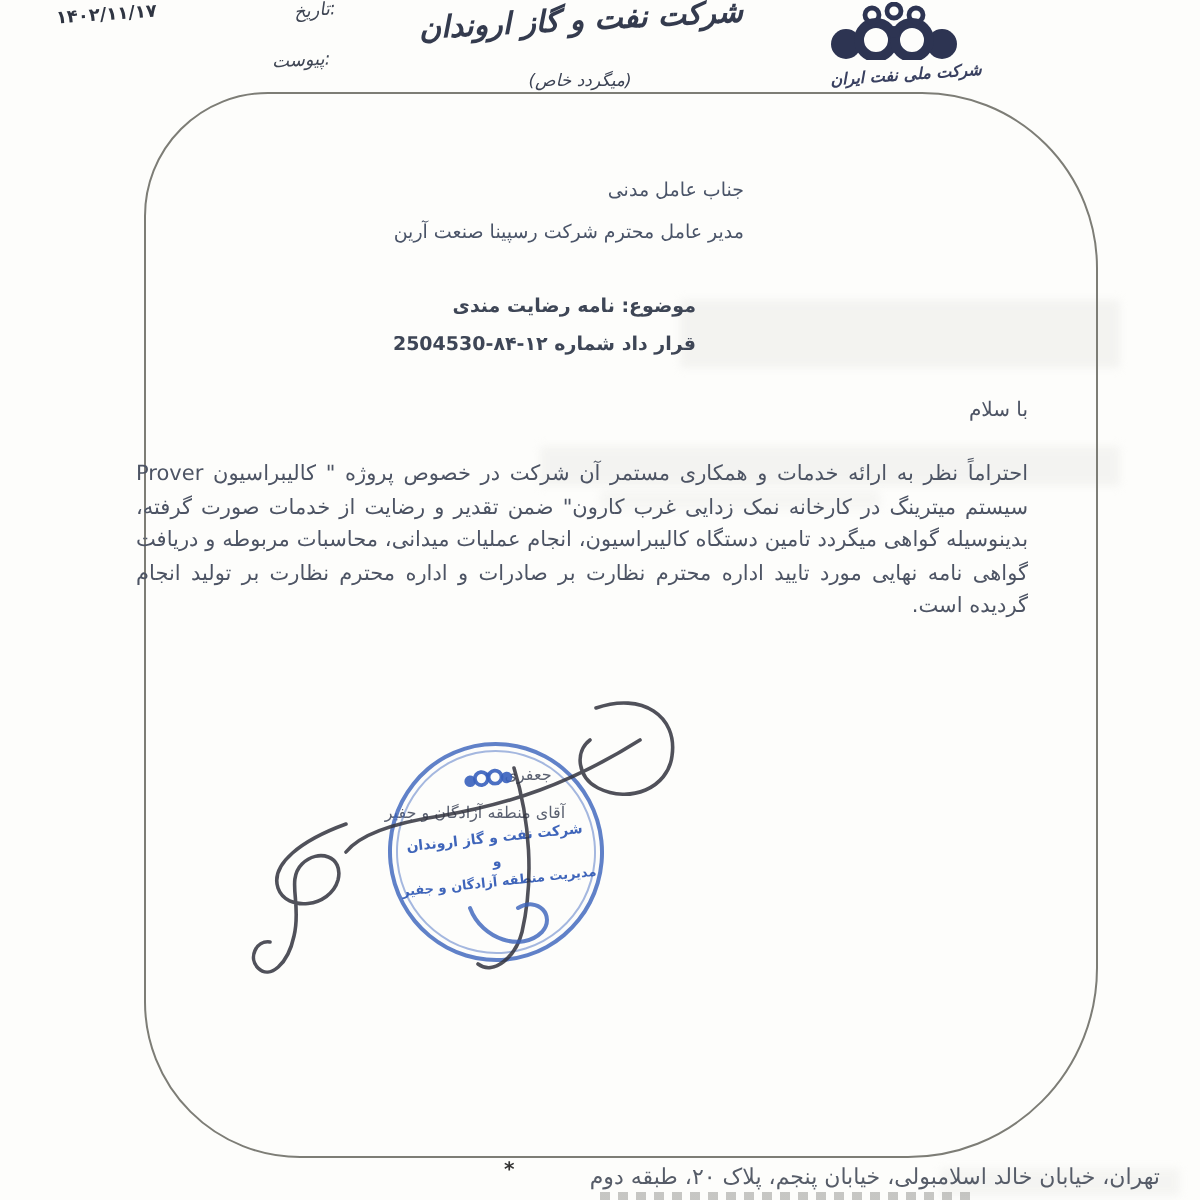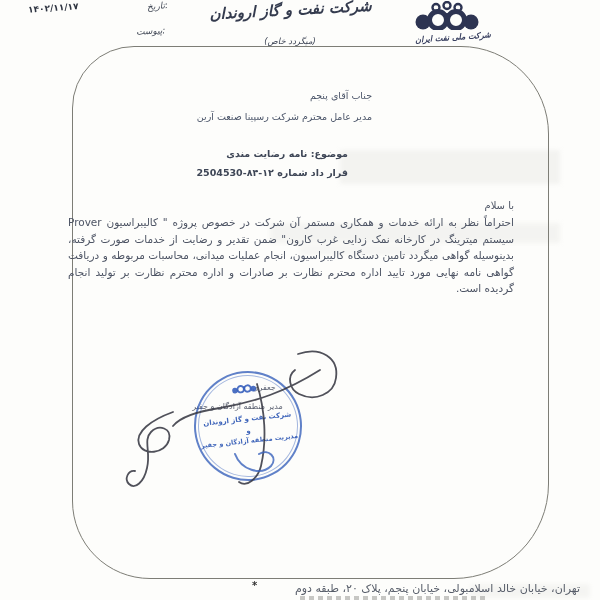--- a/index.html
+++ b/index.html
@@ -34,21 +34,21 @@
   
   .recipient{left:150px;top:85px;width:222px;direction:rtl;text-align:right;
     font-size:9.5px;color:#4a5468;line-height:21px;z-index:2;}
   
   .subject{left:180px;top:144px;width:168px;direction:rtl;text-align:right;
     font-size:9.5px;font-weight:bold;color:#3e4656;line-height:19px;z-index:2;}
   .subject div{}
   
   .body-block{left:68px;top:200px;width:446px;direction:rtl;z-index:2;
     font-size:10.5px;color:#4d5464;}
-  .salutation{text-align:right;margin-bottom:3px;font-size:10px;}
+  .salutation{text-align:right;margin-bottom:18px;font-size:10px;}
   .body-par{margin:0;text-align:justify;line-height:16.5px;}
   
   .printed-name{left:210px;top:383px;width:108px;text-align:center;direction:rtl;
     font-size:8px;color:#5a6070;z-index:3;}
   .printed-title{left:150px;top:402px;width:175px;text-align:center;direction:rtl;
     font-size:8px;color:#5a6070;z-index:3;}
   .stamp{left:194px;top:371px;width:108px;height:110px;z-index:4;transform:rotate(-6deg);}
   .stamp .ring-outer{position:absolute;inset:0;border:2px solid rgba(56,97,188,.8);border-radius:50%;}
   .stamp .ring-inner{position:absolute;inset:4px;border:1px solid rgba(56,97,188,.45);border-radius:50%;}
   .stamp .mini-logo{position:absolute;left:50%;top:7px;transform:translateX(-50%);}
@@ -94,36 +94,36 @@
         <circle cx="45" cy="6.5" r="3.5" fill="none" stroke-width="2.4"></circle>
         <circle cx="34" cy="15" r="3" stroke="none"></circle>
       </g>
     </svg>
   </div>
   <div class="abs logo-caption">شرکت ملی نفت ایران</div>
 
   <div class="abs frame"></div>
 
   <div class="abs recipient">
-    <div>جناب آقای پنجم</div>
+    <div>جناب عامل مدنی</div>
     <div>مدیر عامل محترم شرکت رسپینا صنعت آرین</div>
   </div>
 
   <div class="abs subject">
     <div>موضوع: نامه رضایت مندی</div>
     <div>قرار داد شماره ۱۲-۸۴-2504530</div>
   </div>
 
   <div class="abs body-block">
     <div class="salutation">با سلام</div>
     <p class="body-par">احتراماً نظر به ارائه خدمات و همکاری مستمر آن شرکت در خصوص پروژه " کالیبراسیون Prover سیستم میترینگ در کارخانه نمک زدایی غرب کارون" ضمن تقدیر و رضایت از خدمات صورت گرفته، بدینوسیله گواهی میگردد تامین دستگاه کالیبراسیون، انجام عملیات میدانی، محاسبات مربوطه و دریافت گواهی نامه نهایی مورد تایید اداره محترم نظارت بر صادرات و اداره محترم نظارت بر تولید انجام گردیده است.</p>
   </div>
 
   <div class="abs printed-name">جعفری</div>
-  <div class="abs printed-title">مدیر منطقه آزادگان و جفیر</div>
+  <div class="abs printed-title">آقای منطقه آزادگان و جفیر</div>
 
   <div class="abs stamp">
     <div class="ring-outer"></div>
     <div class="ring-inner"></div>
     <div class="mini-logo">
       <svg width="26" height="12" viewBox="0 0 68 29">
         <g fill="rgba(56,97,188,.9)" stroke="rgba(56,97,188,.9)">
           <circle cx="10" cy="21" r="7.5" stroke="none"></circle>
           <circle cx="58" cy="21" r="7.5" stroke="none"></circle>
           <circle cx="25" cy="19" r="8.5" fill="none" stroke-width="5"></circle>

